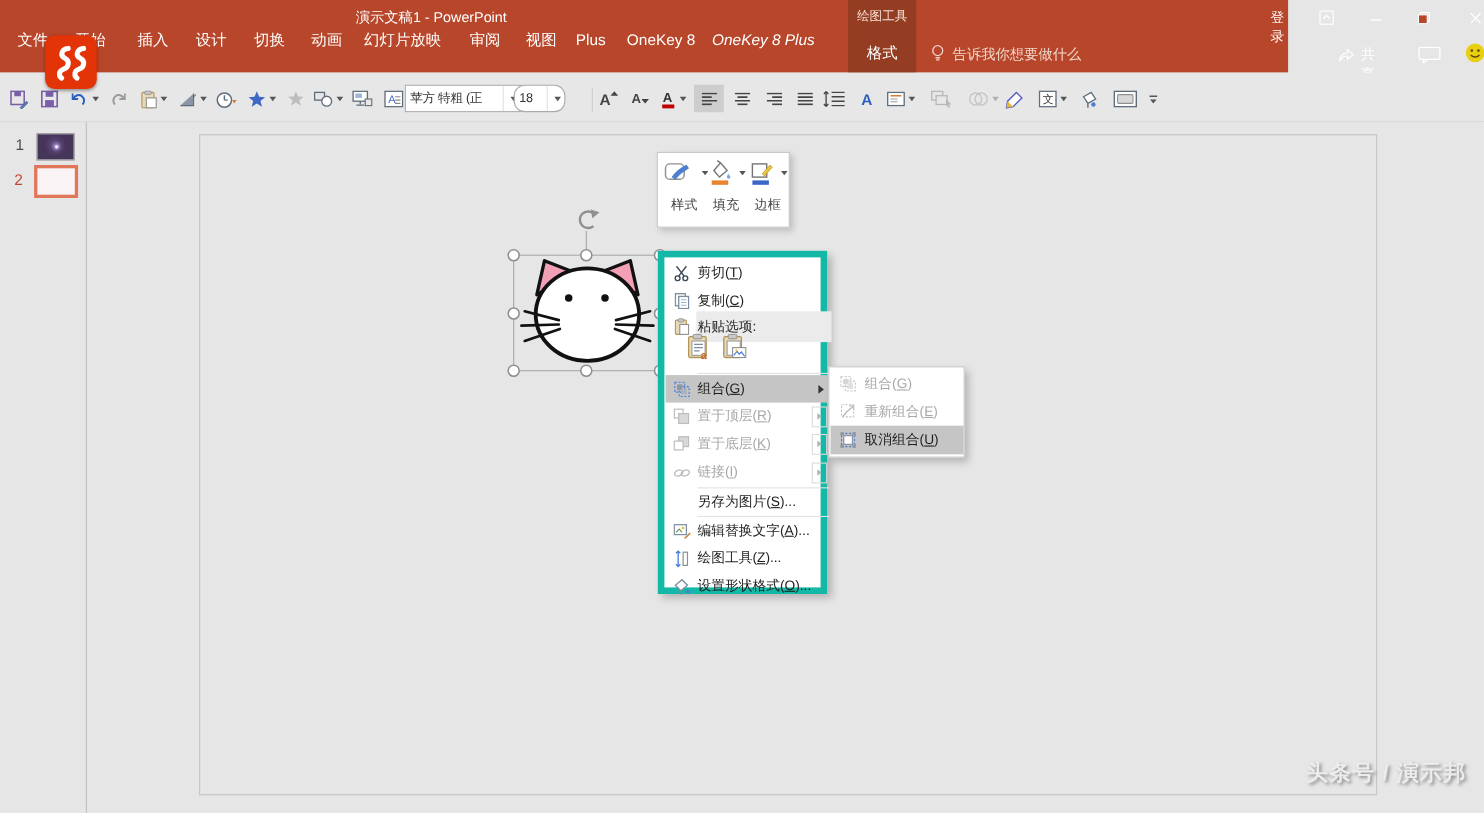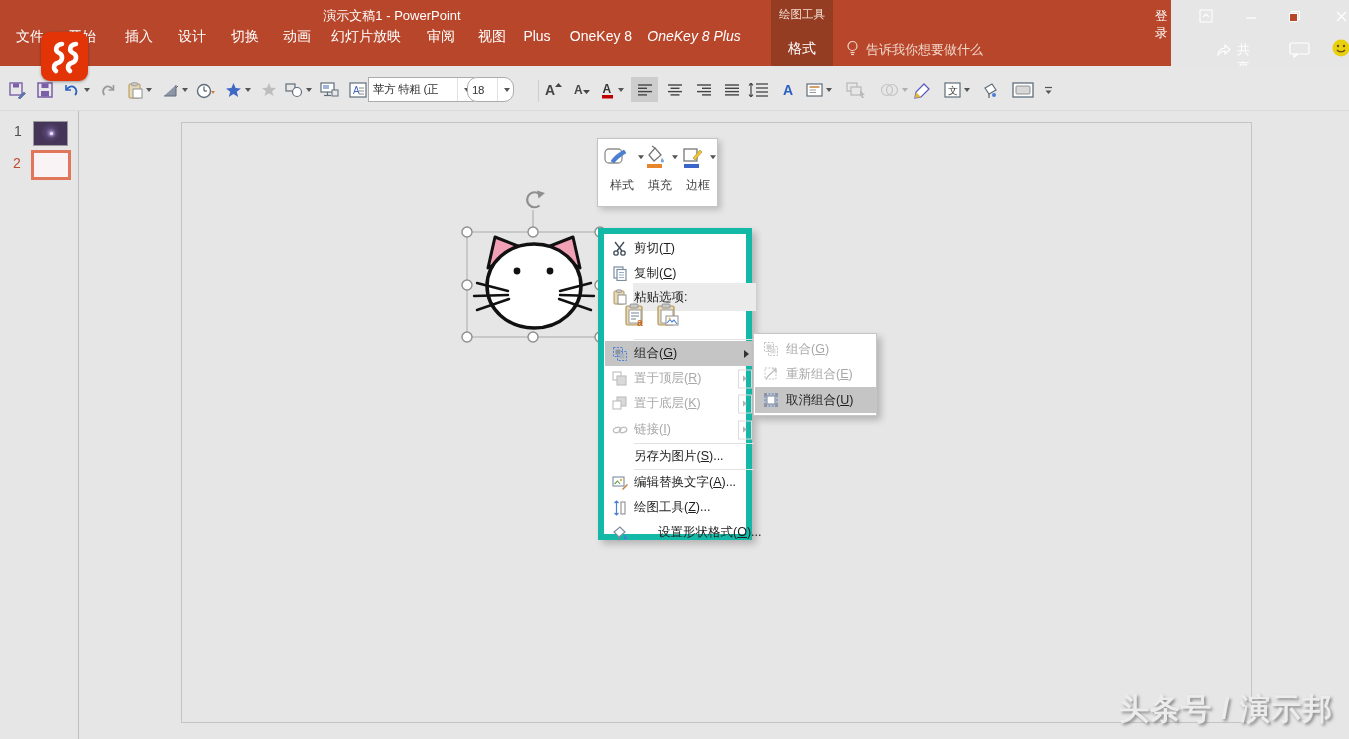--- a/index.html
+++ b/index.html
@@ -36,21 +36,21 @@
   
   .content { position:absolute; left:0; top:0; width:1349px; height:739px; background:none; }
   .pdivider { position:absolute; left:78px; top:111px; width:1px; height:628px; background:#bebebe; }
   .snum1 { position:absolute; left:14px; top:123px; font-size:14px; color:#4f4f4f; }
   .snum2 { position:absolute; left:13px; top:155px; font-size:14px; color:#bf4a30; }
   .thumb1 { position:absolute; left:33px; top:121px; width:35px; height:25px; border:1px solid #9a9a9a;
             background:radial-gradient(circle 10px at 50% 45%, #7b639c 0%, #54416e 55%, #453558 100%); }
   .thumb1 i { position:absolute; left:16px; top:10px; width:3px; height:3px; background:#f0e8ff; border-radius:50%; box-shadow:0 0 3px 1px #cbb8ef; }
   .thumb2 { position:absolute; left:31px; top:150px; width:40px; height:30px; border:3px solid #e0775a; background:#faf3f5; }
   .slide { position:absolute; left:181px; top:122px; width:1071px; height:601px; border:1px solid #c4c4c4; }
-  .watermark { position:absolute; right:16px; top:689px; font-size:30px; font-weight:bold; color:#ececec;
+  .watermark { position:absolute; right:16px; top:689px; font-size:20px; font-weight:bold; color:#ececec;
                text-shadow:2px 2px 3px rgba(125,125,125,.85); white-space:nowrap; z-index:4; letter-spacing:1px; }
 
   
   .minibar { position:absolute; left:597px; top:138px; width:121px; height:69px; background:#fff; border:1px solid #c4c4c4;
              box-shadow:3px 3px 6px rgba(0,0,0,.18); z-index:5; }
   .mbi { position:absolute; top:6px; width:38px; text-align:center; white-space:nowrap; }
   .mbi .lbl { display:block; margin-top:4px; font-size:12px; color:#444; }
 
   
   .menu { position:absolute; left:598px; top:228px; width:154px; height:312px; background:#fff; border:6px solid #14b8a6;
@@ -574,21 +574,21 @@
       </div>
       <div class="mi" style="top:261px;">
         <span class="mic">
           <svg width="13" height="16" viewBox="0 0 13 16">
               <path d="M3.5 1 L3.5 15 M1.5 3 L3.5 1 L5.5 3 M1.5 13 L3.5 15 L5.5 13" fill="none" stroke="#4a7fd4" stroke-width="1.2"></path>
               <rect x="8" y="2" width="4" height="12" fill="none" stroke="#8f8f8f" stroke-width="1.1"></rect>
             </svg>
         </span>
         <span class="mtx"><span>绘图工具(</span><span class="u">Z</span><span>)...</span></span>
       </div>
-      <div class="mi" style="top:286px;gap:24px;">
+      <div class="mi" style="top:286px;">
         <span class="mic">
           <svg width="16" height="16" viewBox="0 0 16 16">
               <path d="M2 7 L8 2 L13 7 L7 12 Z" fill="#fff" stroke="#7d8da0" stroke-width="1.2"></path>
               <path d="M7 12 L7 15.5" stroke="#7d8da0" stroke-width="1.2"></path>
               <path d="M13 9 C13 11 15 11.5 15 13 A1.6 1.6 0 0 1 11.8 13 C11.8 11.5 13 11 13 9 Z" fill="#4a7fd4"></path>
             </svg>
         </span>
         <span class="mtx"><span>设置形状格式(</span><span class="u">O</span><span>)...</span></span>
       </div>
     </div>

